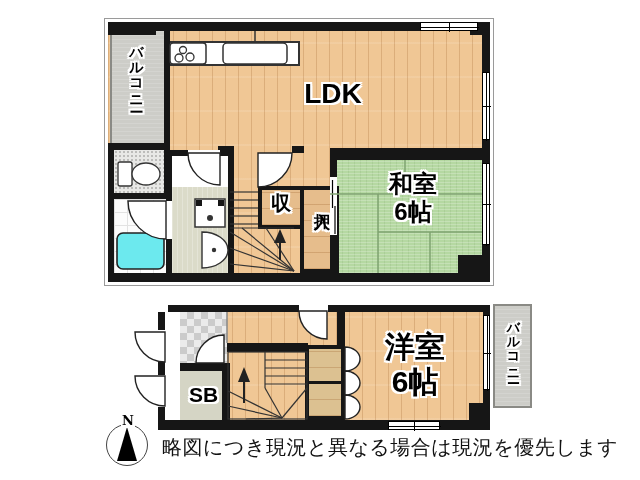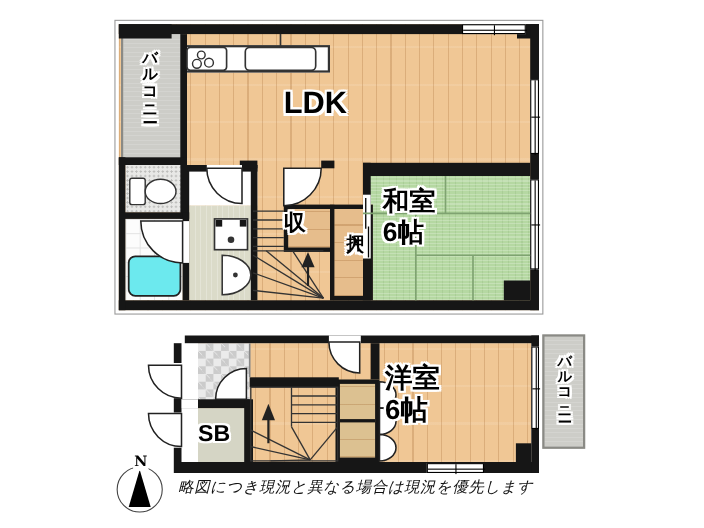--- a/index.html
+++ b/index.html
@@ -26,21 +26,21 @@
   .checker{background:#ebebeb;
     background-image:linear-gradient(45deg,#cbcbcb 25%,transparent 25% 75%,#cbcbcb 75%),
                      linear-gradient(45deg,#cbcbcb 25%,transparent 25% 75%,#cbcbcb 75%);
     background-size:14px 14px;background-position:0 0,7px 7px;}
   .sbfloor{background:#d5d5c5;}
   .wall{background:#161616;}
   .white{background:#fff;}
   
   .halo{text-shadow:-2px -2px 0 #fff,2px -2px 0 #fff,-2px 2px 0 #fff,2px 2px 0 #fff,
         0 -2px 0 #fff,0 2px 0 #fff,-2px 0 0 #fff,2px 0 0 #fff;}
-  .roomlabel{font-weight:bold;text-align:left;line-height:1.15;z-index:8;color:#000;}
+  .roomlabel{font-weight:bold;text-align:center;line-height:1.15;z-index:8;color:#000;}
   .vtext{writing-mode:vertical-rl;font-weight:bold;z-index:8;color:#000;letter-spacing:1px;}
   .window{background:#fff;border:1px solid #000;z-index:6;box-sizing:border-box;}
   svg.ol{position:absolute;left:0;top:0;z-index:7;}
   .outline{border:1px solid #9a9a9a;z-index:0;}
 </style>
 </head>
 <body>
 
 <div class="abs wood" style="left:108px;top:22px;width:382px;height:260px;">
   <div class="abs outline" style="left:-4px;top:-4px;width:388px;height:266px;"></div>
@@ -178,21 +178,21 @@
   <div class="abs wood" style="left:48px;top:9px;width:303px;height:108px;z-index:1;"></div>
 
   <div class="abs white" style="left:33px;top:9px;width:15px;height:108px;z-index:2;"></div>
   <div class="abs checker" style="left:48px;top:9px;width:47px;height:53px;z-index:2;"></div>
   <div class="abs sbfloor" style="left:48px;top:68px;width:47px;height:49px;z-index:2;"></div>
   <div class="abs roomlabel halo" style="left:48px;top:80px;width:47px;font-size:21px;">SB</div>
 
   <div class="abs wood-h" style="left:173px;top:42px;width:40px;height:75px;border:4px solid #161616;box-sizing:border-box;z-index:4;background-color:#dcc191;"></div>
   <div class="abs" style="left:177px;top:78px;width:32px;height:3px;background:#161616;z-index:4;"></div>
 
-  <div class="abs roomlabel" style="left:218px;top:27px;width:130px;font-size:25px;">
+  <div class="abs roomlabel" style="left:218px;top:27px;width:130px;font-size:30px;">
     <div class="halo">洋室</div>
     <div class="halo">6帖</div>
   </div>
 
   <div class="abs balcony" style="left:361px;top:1px;width:39px;height:104px;box-sizing:border-box;z-index:2;"></div>
   <div class="abs vtext halo" style="left:372px;top:10px;font-size:13px;">バルコニー</div>
 
   <div class="abs wall" style="left:36px;top:2px;width:322px;height:7px;z-index:5;"></div>
   <div class="abs wall" style="left:26px;top:117px;width:332px;height:10px;z-index:5;"></div>
   <div class="abs wall" style="left:351px;top:2px;width:7px;height:125px;z-index:5;"></div>
@@ -252,13 +252,13 @@
     </g>
   </svg>
 </div>
 
 <div class="abs" style="left:104px;top:421px;width:48px;height:48px;">
   <div style="position:absolute;left:2px;top:3px;width:42px;height:42px;border:1.5px solid #444;border-radius:50%;background:#fff;box-sizing:border-box;"></div>
   <div style="position:absolute;left:13px;top:6px;width:0;height:0;border-left:10px solid transparent;border-right:10px solid transparent;border-bottom:34px solid #000;"></div>
   <div style="position:absolute;left:17px;top:-8px;font-family:'DejaVu Serif','Liberation Serif',serif;font-weight:bold;font-size:13px;color:#000;background:#fff;padding:0 1px;">N</div>
 </div>
 
-<div class="abs" style="left:162px;top:434px;font-size:14px;color:#111;letter-spacing:.5px;font-style:italic;">略図につき現況と異なる場合は現況を優先します</div>
+<div class="abs" style="left:162px;top:434px;font-size:20px;color:#111;letter-spacing:.5px;">略図につき現況と異なる場合は現況を優先します</div>
 
 </body></html>

